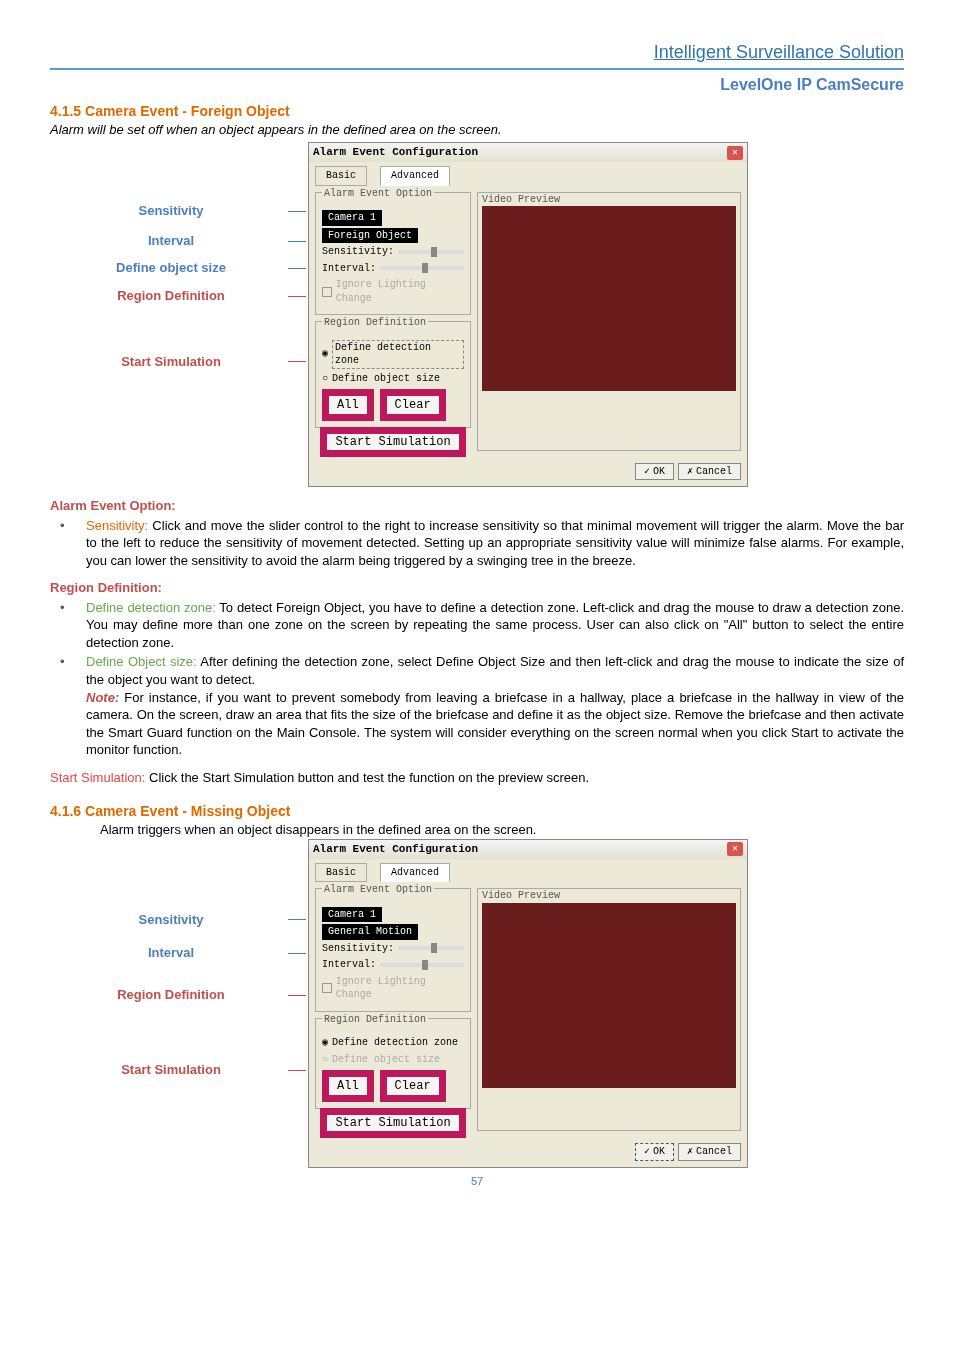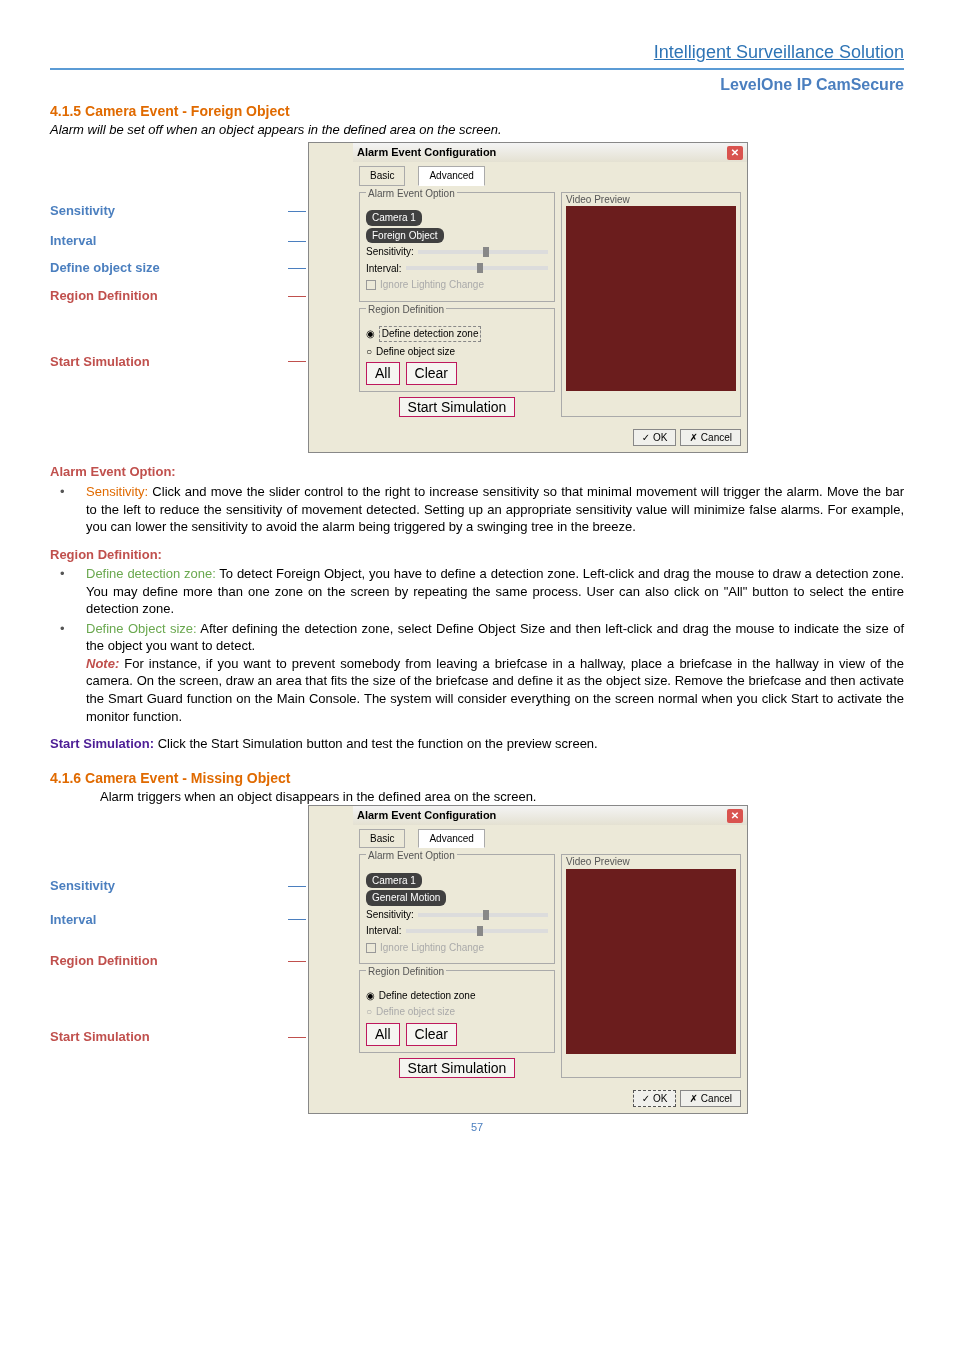--- a/index.html
+++ b/index.html
@@ -13,72 +13,71 @@
     line-height: 1.35;
   }
   .header-right { text-align: right; }
   .hdr1 { color: #2e74b5; font-size: 18px; text-decoration: underline; }
   .hdr-line { border-top: 2px solid #5b9bd5; margin: 4px 0 4px 0; }
   .hdr2 { color: #4b7fbf; font-size: 16px; text-align: right; margin-bottom: 6px; font-weight: bold; }
   .sec-head { color: #e06a00; font-weight: bold; font-size: 14px; margin-top: 6px; }
   .lede { font-style: italic; font-size: 13px; margin-bottom: 4px; }
   .figure-row { display: flex; align-items: flex-start; gap: 8px; margin-bottom: 6px; }
   .annotations { width: 250px; display: flex; flex-direction: column; justify-content: flex-start; padding-top: 60px; }
-  .ann { color: #4b7fbf; font-weight: bold; text-align: left; padding-right: 8px; font-size: 13px; position: relative; }
+  .ann { color: #4b7fbf; font-weight: bold; text-align: center; padding-right: 8px; font-size: 13px; position: relative; }
   .ann::after {
     content: "";
     position: absolute;
     right: -6px;
     top: 50%;
     width: 18px;
     height: 1px;
     background: #4b7fbf;
   }
   .ann-red { color: #c0504d; }
   .ann-red::after { background: #c0504d; }
   .screenshot {
     width: 440px;
     border: 1px solid #888;
     background: #ece9d8;
-    font-family: Liberation Sans, sans-serif;
+    font-family: Liberation Mono, monospace;
     font-size: 10px;
     color: #000;
-    padding-left: 44px;
   }
   .titlebar { background: linear-gradient(#f4f4f4,#e4e1d2); padding: 2px 4px; display: flex; justify-content: space-between; align-items: center; font-weight: bold; font-size: 11px; }
   .close-x { background:#d9534f; color:#fff; width:16px; height:14px; text-align:center; line-height:14px; font-size:10px; border-radius:2px;}
   .tabs { display:flex; gap:13px; margin:4px 6px 0 6px; }
   .tab { padding:2px 10px; border:1px solid #aaa; background:#ece9d8; font-size:10px; }
   .tab.active { background:#fff; border-bottom-color:#fff; }
   .body-area { display:flex; gap:6px; padding:6px; }
-  .left-col { width:196px; }
+  .left-col { width:156px; }
   .fieldset { border:1px solid #aaa; margin-bottom:6px; padding:4px 6px 6px 6px; }
   .legend { font-size:10px; color:#555; position:relative; top:-10px; background:#ece9d8; padding:0 2px; }
-  .badge { background:#404040; color:#fff; font-size:10px; padding:1px 6px; display:inline-block; margin-bottom:2px;border-radius:6px;}
+  .badge { background:#000000; color:#fff; font-size:10px; padding:1px 6px; display:inline-block; margin-bottom:2px;}
   .row { display:flex; align-items:center; gap:4px; font-size:10px; margin-bottom:3px; }
   .slider { flex:1; height:4px; background:#dcdcdc; position:relative; }
   .slider::before { content:""; position:absolute; left:50%; top:-3px; width:6px; height:10px; background:#888; }
   .chk { width:10px; height:10px; border:1px solid #999; display:inline-block; }
   .btnrow { display:flex; gap:6px; margin-top:4px; }
-  .winbtn { border:1px solid #be185d; background:#f5f5f1; padding:1px 8px; font-size:14px; }
+  .winbtn { border:7px solid #be185d; background:#f5f5f1; padding:1px 8px; font-size:12px; }
   .preview { flex:1; border:1px solid #aaa; }
   .preview-label { font-size:10px; color:#555; padding:0 4px; }
   .preview-box { background:#6b1d1d; height:185px; margin:0 4px 4px 4px; }
   .bottom-btns { display:flex; justify-content:flex-end; gap:4px; padding:6px; }
   .ok-btn, .cancel-btn { border:1px solid #888; background:#f0f0ec; padding:1px 8px; font-size:10px; display:flex; align-items:center; gap:3px;}
   .subhead { color:#c0504d; font-weight:bold; font-size:13px; margin-top:10px; }
   ul.bullets { list-style:none; padding-left:0; margin:2px 0 0 0;}
   ul.bullets li { position:relative; padding-left:36px; margin-bottom:2px; text-align: justify;}
   ul.bullets li::before { content:"•"; position:absolute; left:10px; color:#555;}
   .term-sens { color:#e06a00; }
   .term-int  { color:#e06a00; }
   .term-def  { color:#6aa84f; }
   .note { color:#c0504d; font-style:italic; font-weight:bold;}
   .plain { color:#000; }
-  .start-sim-label { color:#4c1d95; font-weight:bold;}
+  .start-sim-label { color:#ef4444; font-weight:normal;}
   .indent { margin-left:50px; }
   .pg { color:#4b7fbf; text-align:center; font-size:11px; margin-top:2px;}
 </style>
 </head>
 <body>
 
 <div class="header-right">
   <span class="hdr1">Intelligent Surveillance Solution</span>
 </div>
 <div class="hdr-line"></div>

